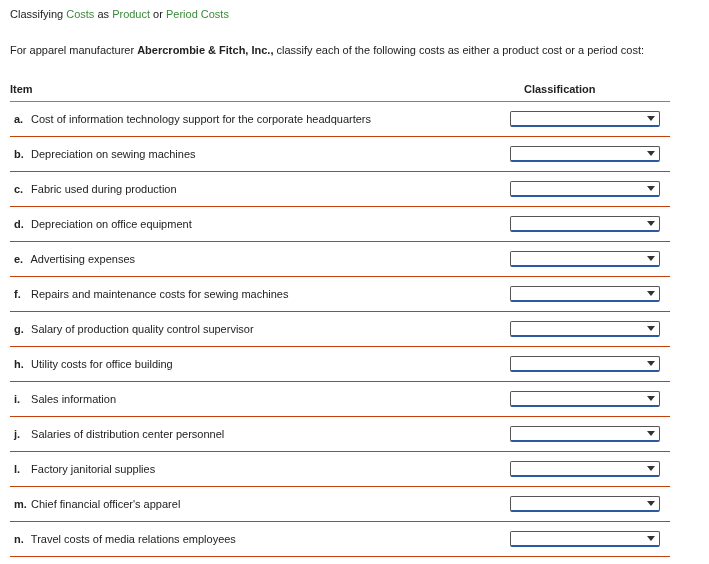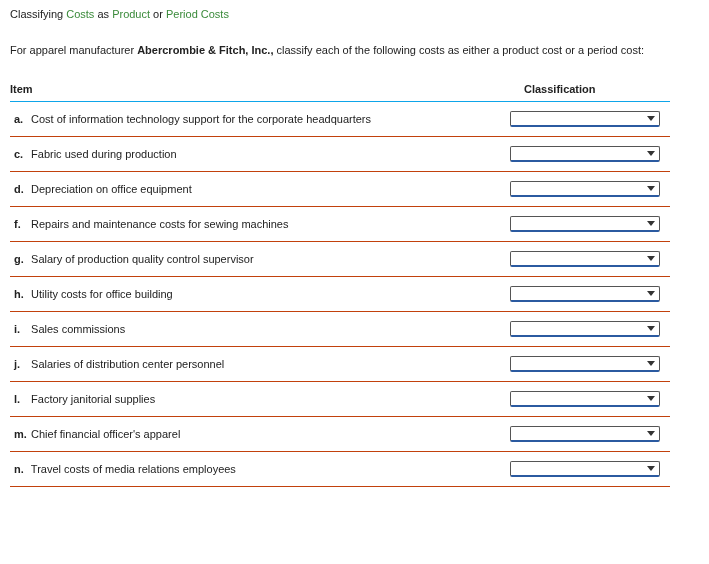--- a/index.html
+++ b/index.html
@@ -99,36 +99,52 @@
   <tbody id="tbody">
       <tr>
         <td class="item-cell"><span class="marker">a.</span> <span> Cost of information technology support for the corporate headquarters</span></td>
         <td class="select-cell">
           <div class="fake-select">
             <div class="arrow"></div>
           </div>
         </td>
       </tr>
       <tr>
+        <td class="item-cell"><span class="marker">b.</span> <span> Depreciation on sewing machines</span></td>
+        <td class="select-cell">
+          <div class="fake-select">
+            <div class="arrow"></div>
+          </div>
+        </td>
+      </tr>
+      <tr>
         <td class="item-cell"><span class="marker">c.</span> <span> Fabric used during production</span></td>
         <td class="select-cell">
           <div class="fake-select">
             <div class="arrow"></div>
           </div>
         </td>
       </tr>
       <tr>
         <td class="item-cell"><span class="marker">d.</span> <span> Depreciation on office equipment</span></td>
         <td class="select-cell">
           <div class="fake-select">
             <div class="arrow"></div>
           </div>
         </td>
       </tr>
       <tr>
+        <td class="item-cell"><span class="marker">e.</span> <span> Advertising expenses</span></td>
+        <td class="select-cell">
+          <div class="fake-select">
+            <div class="arrow"></div>
+          </div>
+        </td>
+      </tr>
+      <tr>
         <td class="item-cell"><span class="marker">f.</span> <span> Repairs and maintenance costs for sewing machines</span></td>
         <td class="select-cell">
           <div class="fake-select">
             <div class="arrow"></div>
           </div>
         </td>
       </tr>
       <tr>
         <td class="item-cell"><span class="marker">g.</span> <span> Salary of production quality control supervisor</span></td>
         <td class="select-cell">
@@ -139,21 +155,21 @@
       </tr>
       <tr>
         <td class="item-cell"><span class="marker">h.</span> <span> Utility costs for office building</span></td>
         <td class="select-cell">
           <div class="fake-select">
             <div class="arrow"></div>
           </div>
         </td>
       </tr>
       <tr>
-        <td class="item-cell"><span class="marker">i.</span> <span> Sales commissions</span></td>
+        <td class="item-cell"><span class="marker">i.</span> <span> Sales information</span></td>
         <td class="select-cell">
           <div class="fake-select">
             <div class="arrow"></div>
           </div>
         </td>
       </tr>
       <tr>
         <td class="item-cell"><span class="marker">j.</span> <span> Salaries of distribution center personnel</span></td>
         <td class="select-cell">
           <div class="fake-select">

